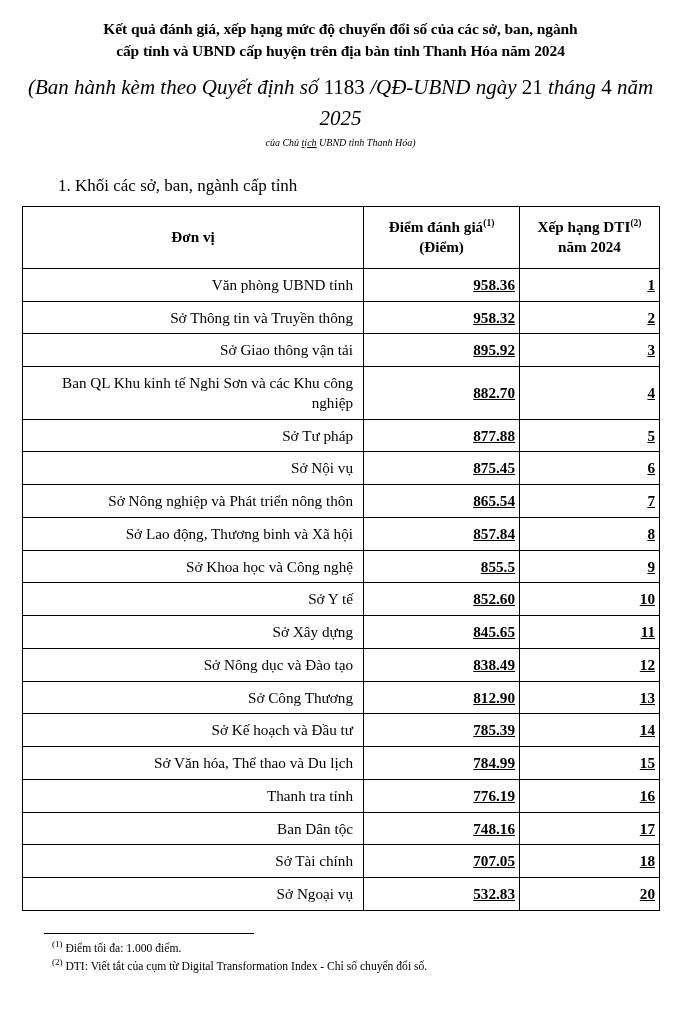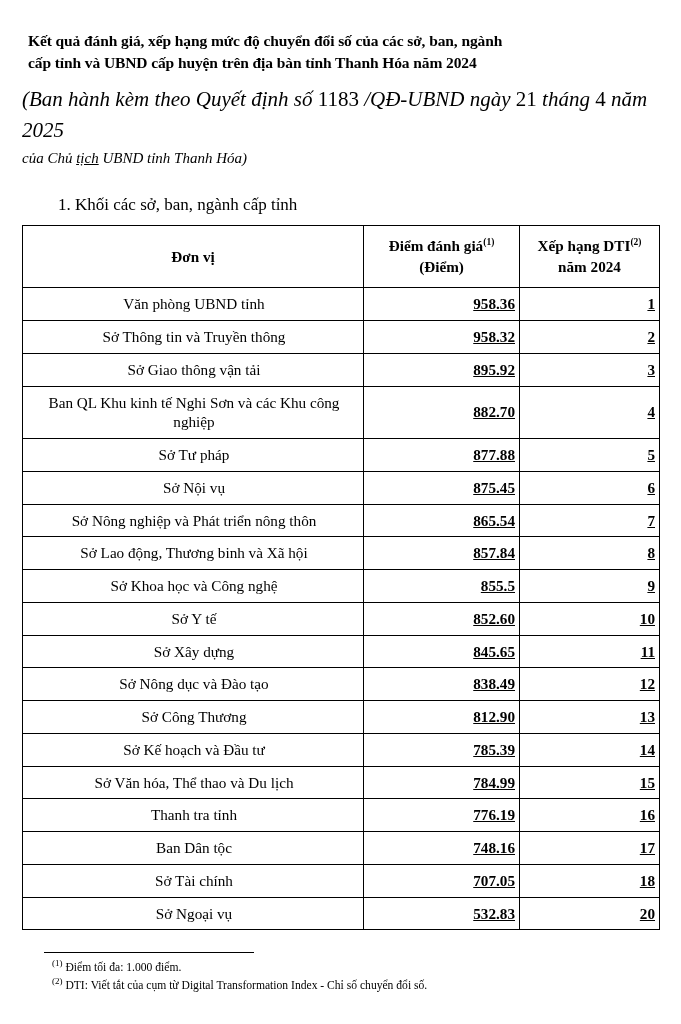--- a/index.html
+++ b/index.html
@@ -16,43 +16,43 @@
     overflow: hidden;
   }
   .page {
     width: 681px;
     height: 1024px;
     box-sizing: border-box;
     padding: 10px 22px 0 22px;
     position: relative;
   }
   .title-block {
-    text-align: left;
-    margin-top: 20px;
+    text-align: center;
+    margin-top: 8px;
   }
   .doc-title {
     font-weight: bold;
     font-size: 15.5px;
     line-height: 1.45;
     letter-spacing: -0.1px;
     padding: 0 6px;
   }
   .decree-line {
     font-style: italic;
     font-size: 21px;
     margin-top: 9px;
     line-height: 1.5;
   }
   .decree-line .num {
     font-style: normal;
     font-family: "Liberation Serif", serif;
   }
   .decree-line2 {
     font-style: italic;
-    font-size: 15px;
+    font-size: 10px;
     line-height: 1.5;
   }
   .decree-line2 .underline-word {
     text-decoration: underline;
   }
   .section-heading {
     font-weight: normal;
     font-size: 17px;
     margin: 26px 0 10px 36px;
   }
@@ -71,21 +71,21 @@
     font-weight: bold;
     text-align: center;
     padding: 10px 4px;
     line-height: 1.35;
   }
   col.c-unit { width: 341px; }
   col.c-score { width: 156px; }
   col.c-rank { width: 140px; }
   td.unit {
     padding: 6px 10px 6px 12px;
-    text-align: center;
+    text-align: right;
     line-height: 1.3;
   }
   td.score, td.rank {
     text-align: right;
     font-weight: bold;
     padding: 6px 4px;
     text-decoration: underline;
   }
   sup {
     font-size: 9.5px;

